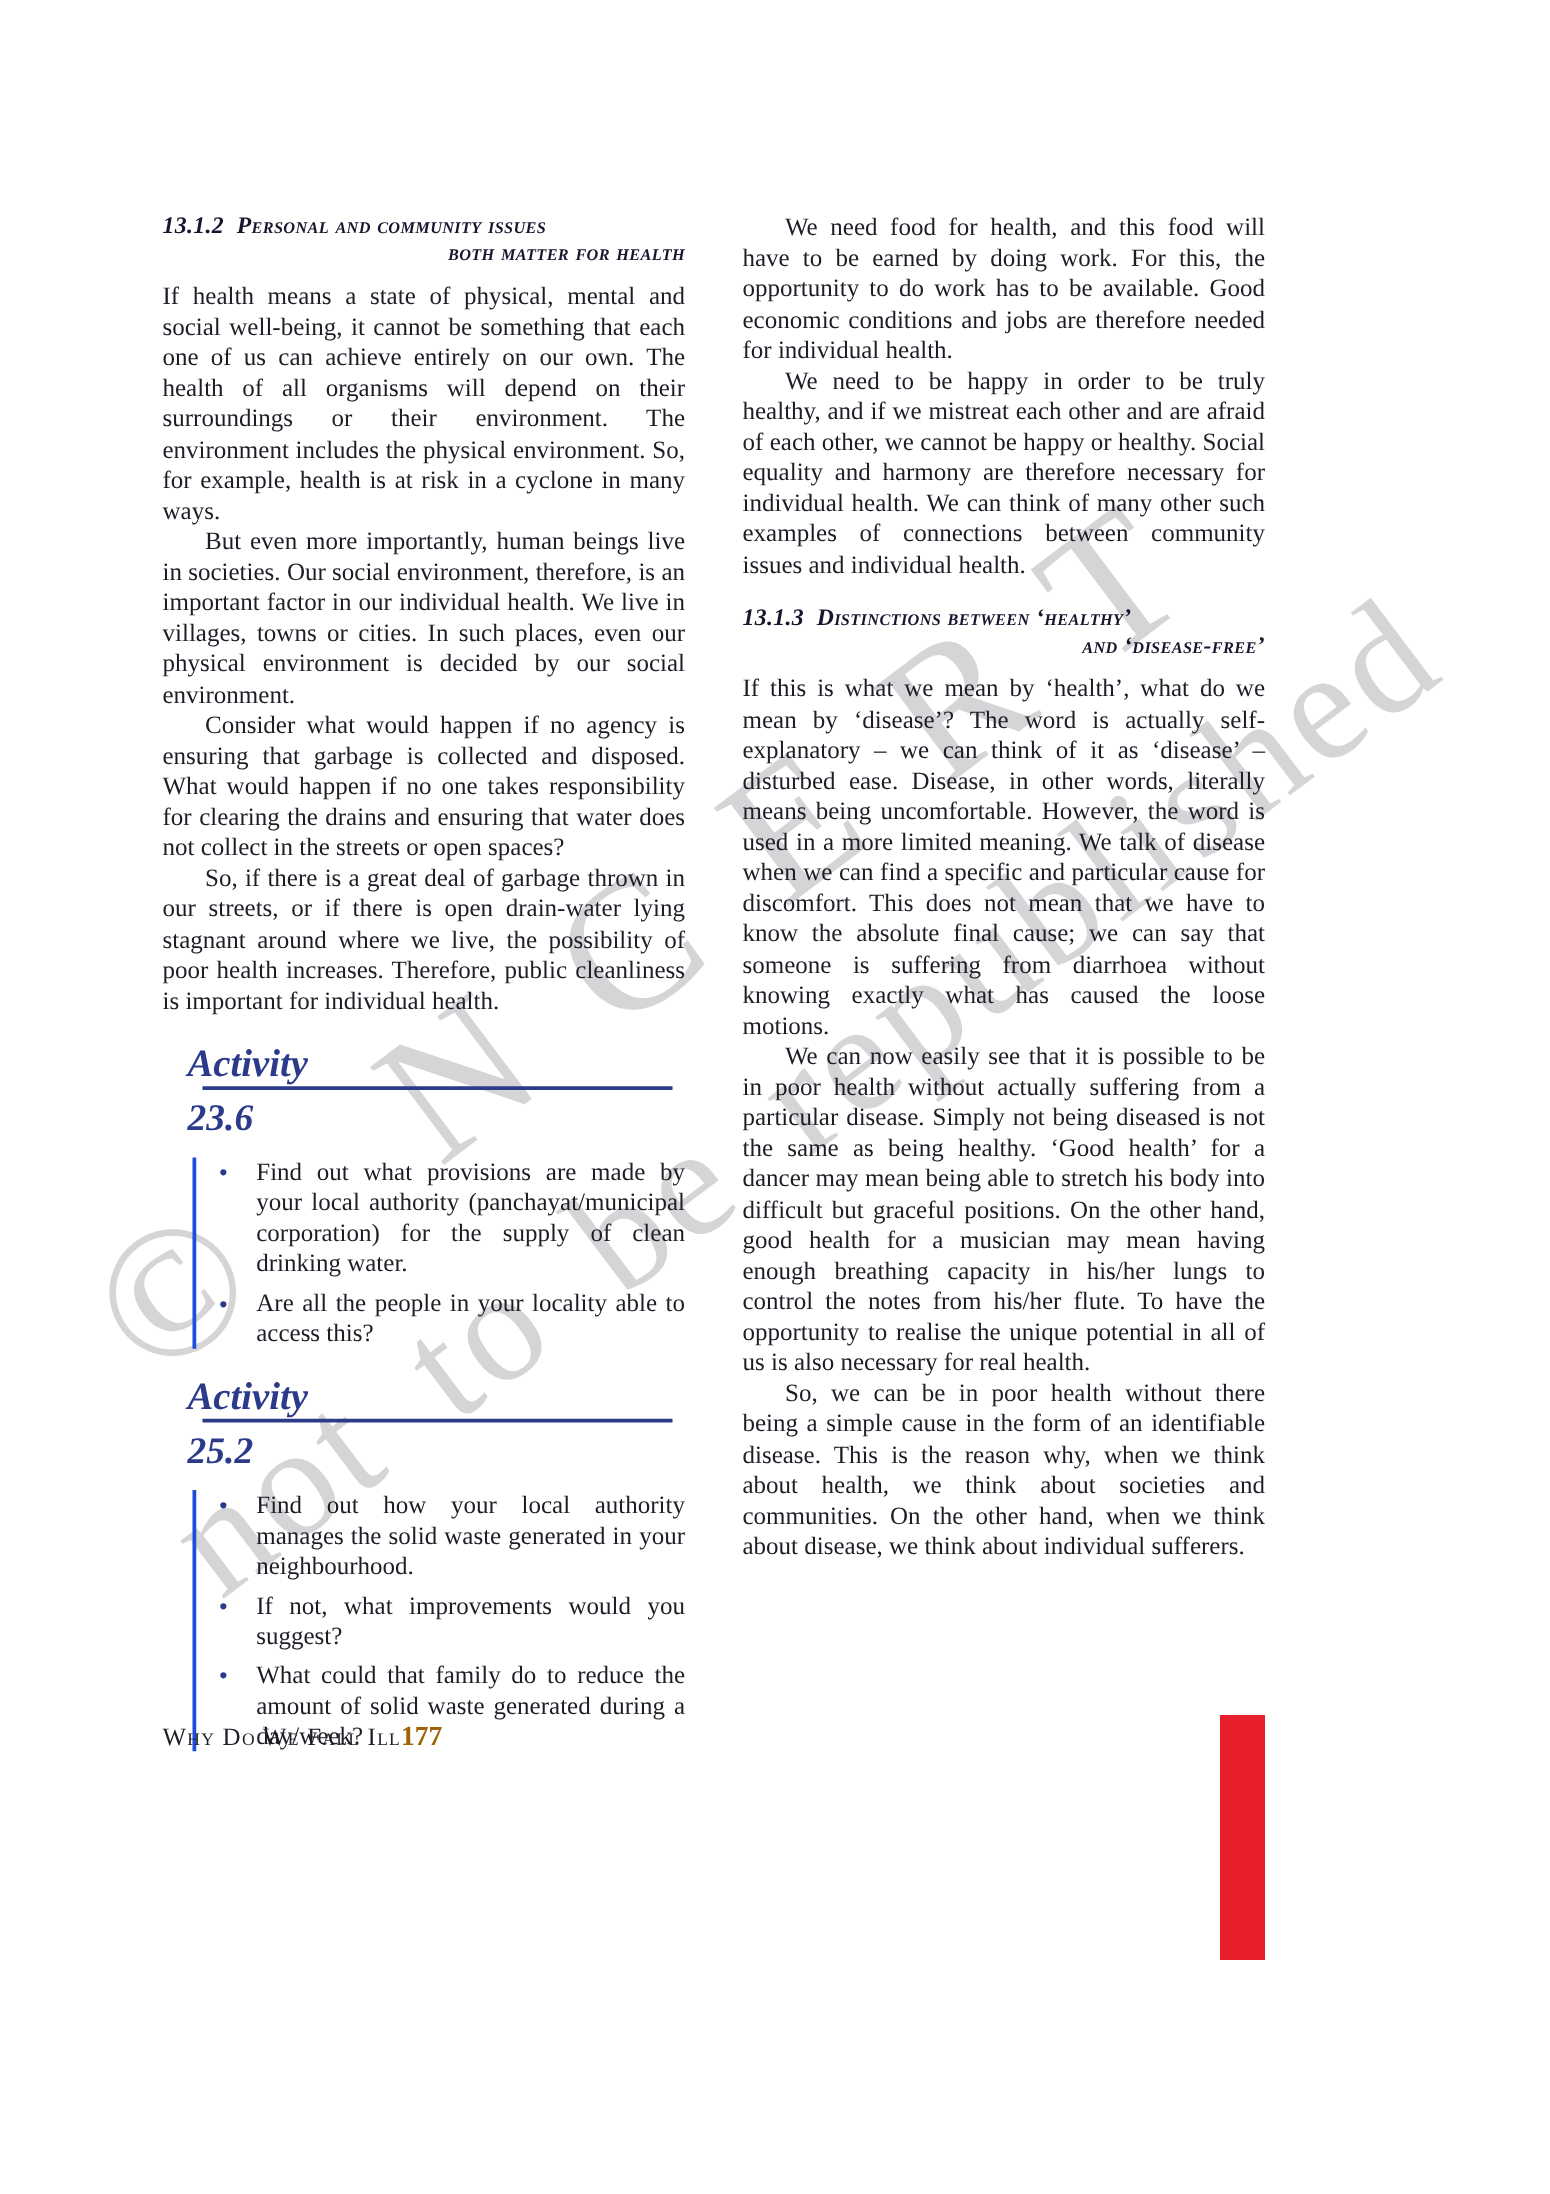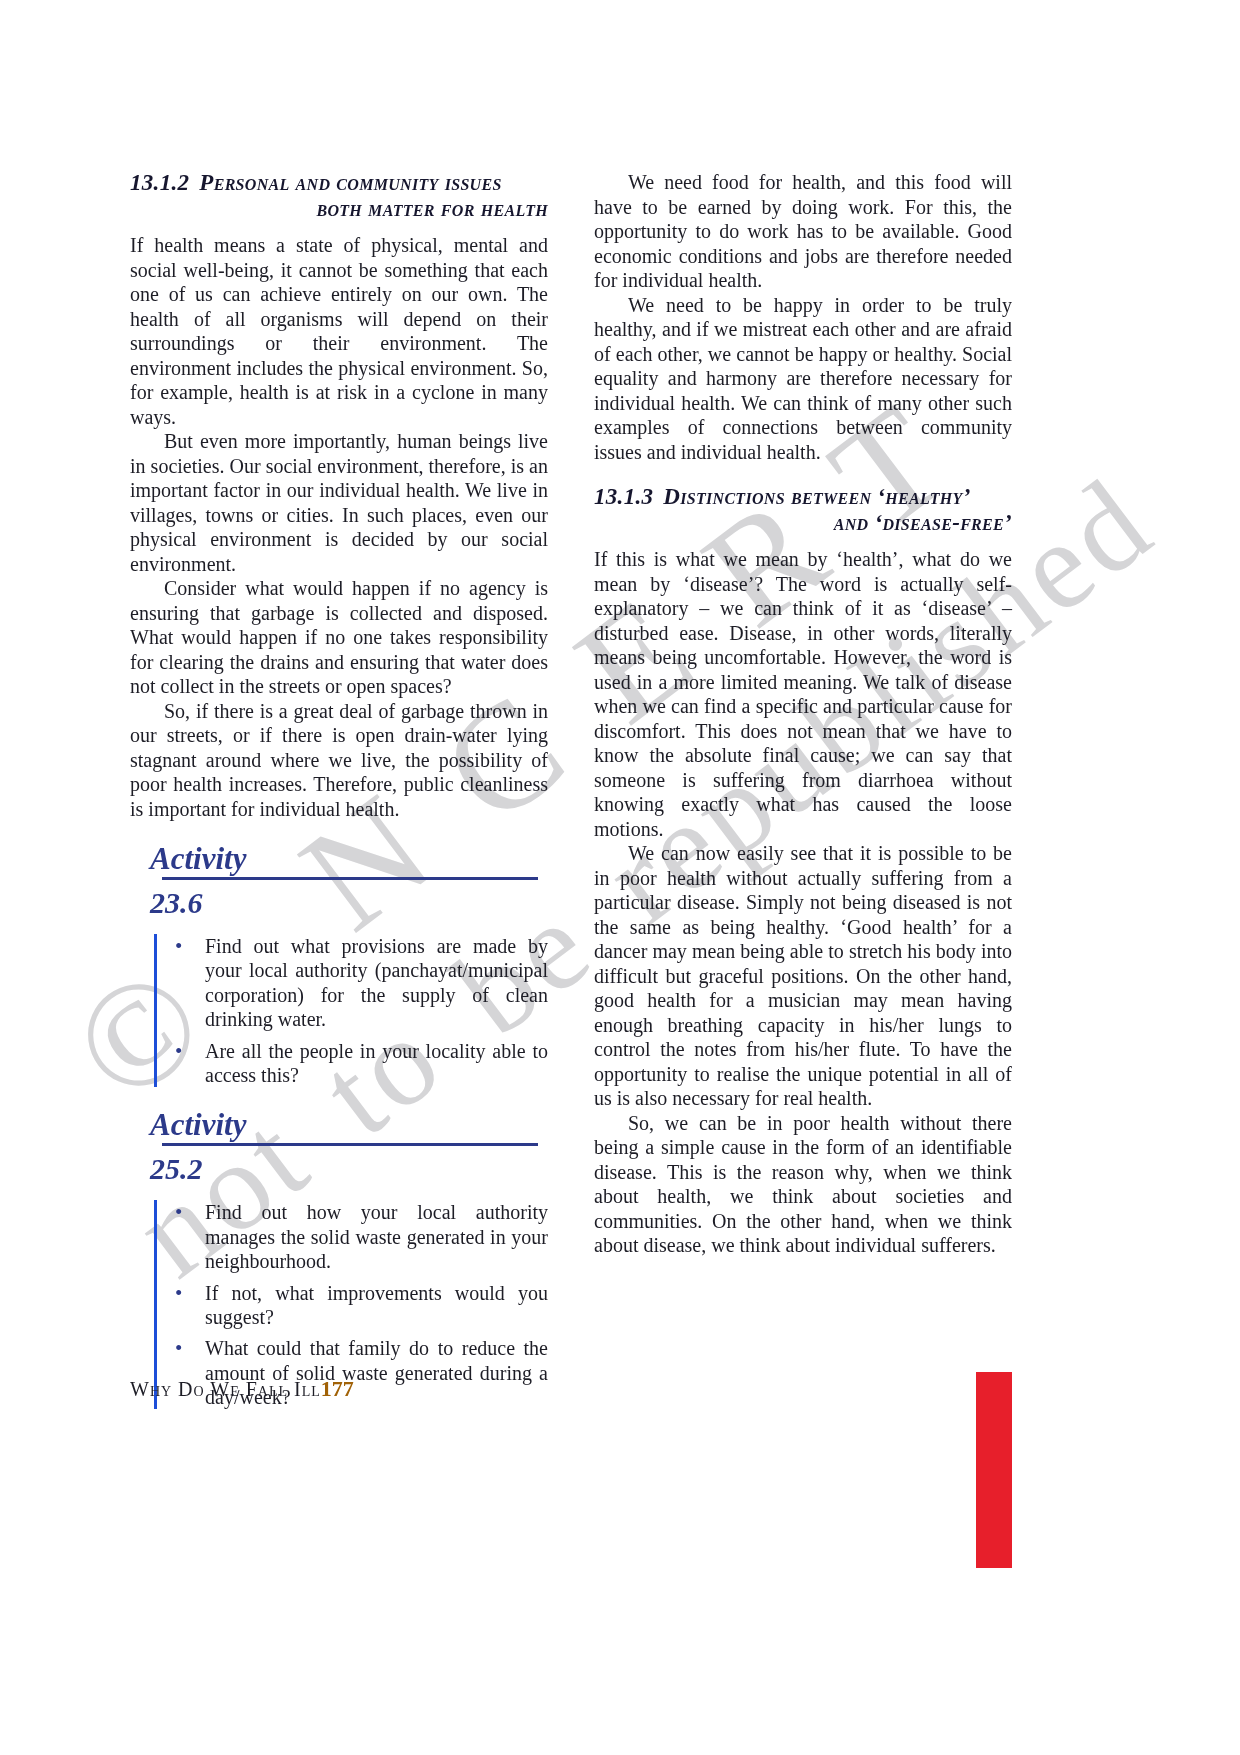--- a/index.html
+++ b/index.html
@@ -54,21 +54,21 @@
   }
   p.indent { text-indent: 34px; }
 
   
   .sec-heading {
     font-style: italic;
     font-weight: bold;
     color: #16162e;
     margin-bottom: 11px;
   }
-  .sec-line { display: block; font-size: 23px; letter-spacing: 0.3px; }
+  .sec-line { display: block; font-size: 19px; letter-spacing: 0.3px; }
   .sec-line2 { text-align: right; }
   .sec-num { margin-right: 10px; }
   .sec-title { font-variant: small-caps; }
   .rc .sec-heading { margin-top: 20px; }
 
   .col p + p { margin-top: 0px; }
 
   
   .activity-head {
     display: flex;

